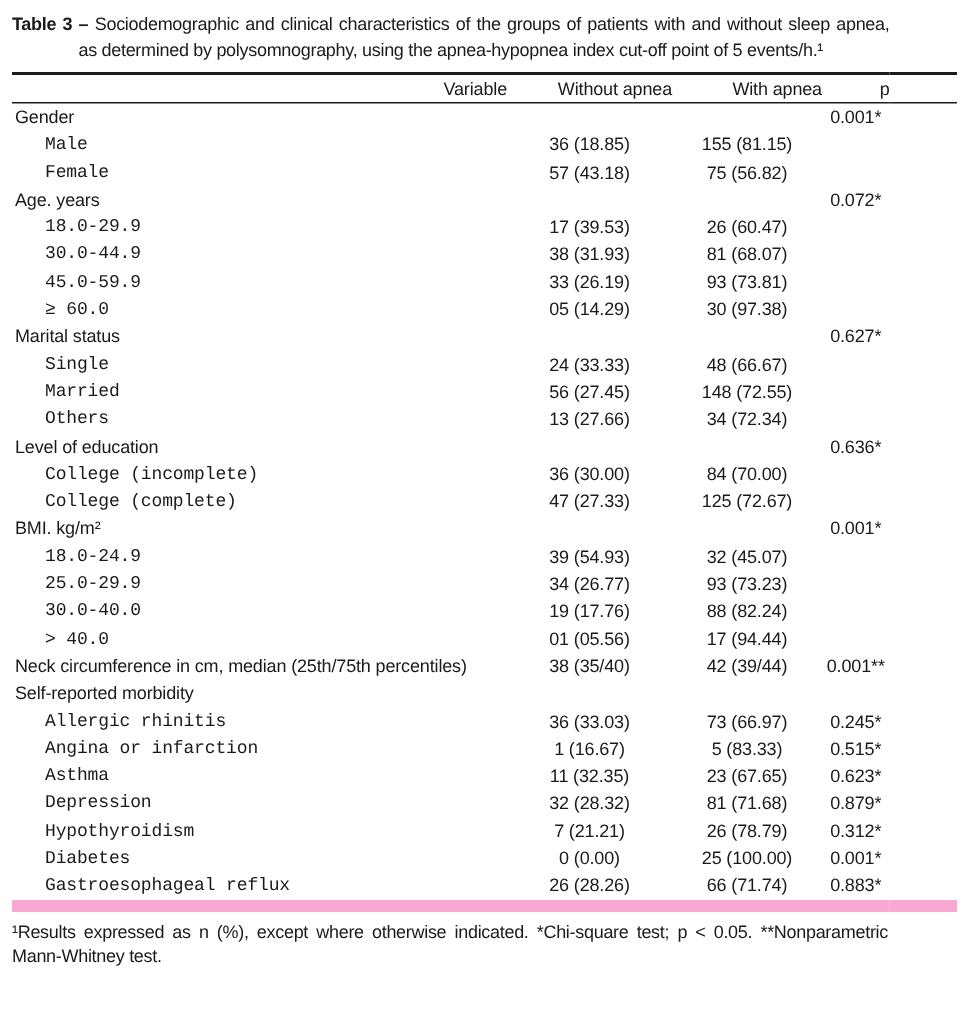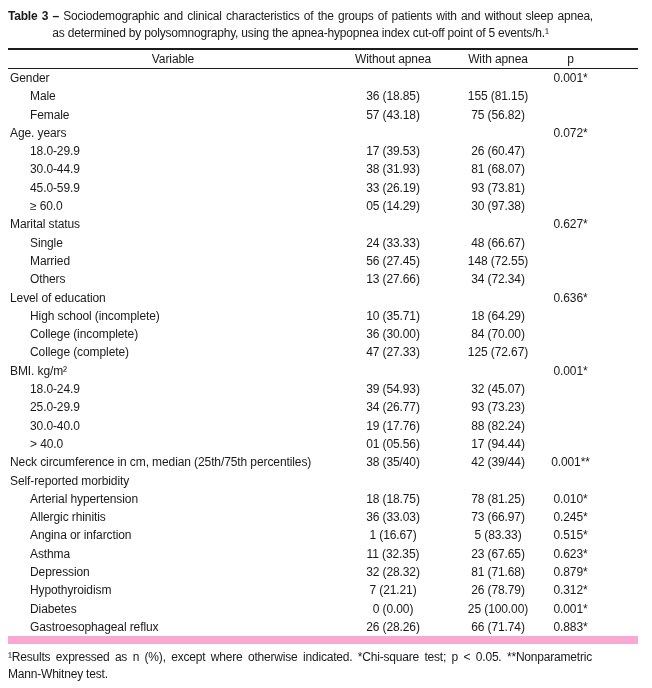--- a/index.html
+++ b/index.html
@@ -32,35 +32,35 @@
   col.c-p { width: 45px; }
   col.c-spacer { width: 45px; }
 
   thead th {
     border-top: 2px solid #1c1c1c;
     border-bottom: 1.5px solid #1c1c1c;
     font-weight: normal;
     font-size: 12px;
     height: 19px;
     line-height: 18px;
-    text-align: center;
+    text-align: right;
     vertical-align: middle;
     white-space: nowrap;
   }
   tbody td {
     font-size: 12px;
     height: 18.3px;
     line-height: 18.3px;
     vertical-align: middle;
     text-align: center;
     white-space: nowrap;
     overflow: visible;
   }
   tbody td.var { text-align: left; padding-left: 2px; }
-  tbody td.var.indent { padding-left: 22px; }
+  tbody td.var.indent { padding-left: 22px; font-family: Liberation Mono, monospace; }
   tbody tr:last-child td { border-bottom: 8px solid #f9a8d4; }
 
   
   .footnote {
     margin: 5px 8px 0 8px;
     font-size: 12px;
     line-height: 16.5px;
     letter-spacing: -0.2px;
     text-align: justify;
   }
@@ -178,27 +178,20 @@
       <td></td>
     </tr>
         <tr>
       <td class="var">Level of education</td>
       <td></td>
       <td></td>
       <td>0.636*</td>
       <td></td>
     </tr>
         <tr>
-      <td class="var indent">High school (incomplete)</td>
-      <td>10 (35.71)</td>
-      <td>18 (64.29)</td>
-      <td></td>
-      <td></td>
-    </tr>
-        <tr>
       <td class="var indent">College (incomplete)</td>
       <td>36 (30.00)</td>
       <td>84 (70.00)</td>
       <td></td>
       <td></td>
     </tr>
         <tr>
       <td class="var indent">College (complete)</td>
       <td>47 (27.33)</td>
       <td>125 (72.67)</td>
@@ -248,27 +241,20 @@
       <td></td>
     </tr>
         <tr>
       <td class="var">Self-reported morbidity</td>
       <td></td>
       <td></td>
       <td></td>
       <td></td>
     </tr>
         <tr>
-      <td class="var indent">Arterial hypertension</td>
-      <td>18 (18.75)</td>
-      <td>78 (81.25)</td>
-      <td>0.010*</td>
-      <td></td>
-    </tr>
-        <tr>
       <td class="var indent">Allergic rhinitis</td>
       <td>36 (33.03)</td>
       <td>73 (66.97)</td>
       <td>0.245*</td>
       <td></td>
     </tr>
         <tr>
       <td class="var indent">Angina or infarction</td>
       <td>1 (16.67)</td>
       <td>5 (83.33)</td>

